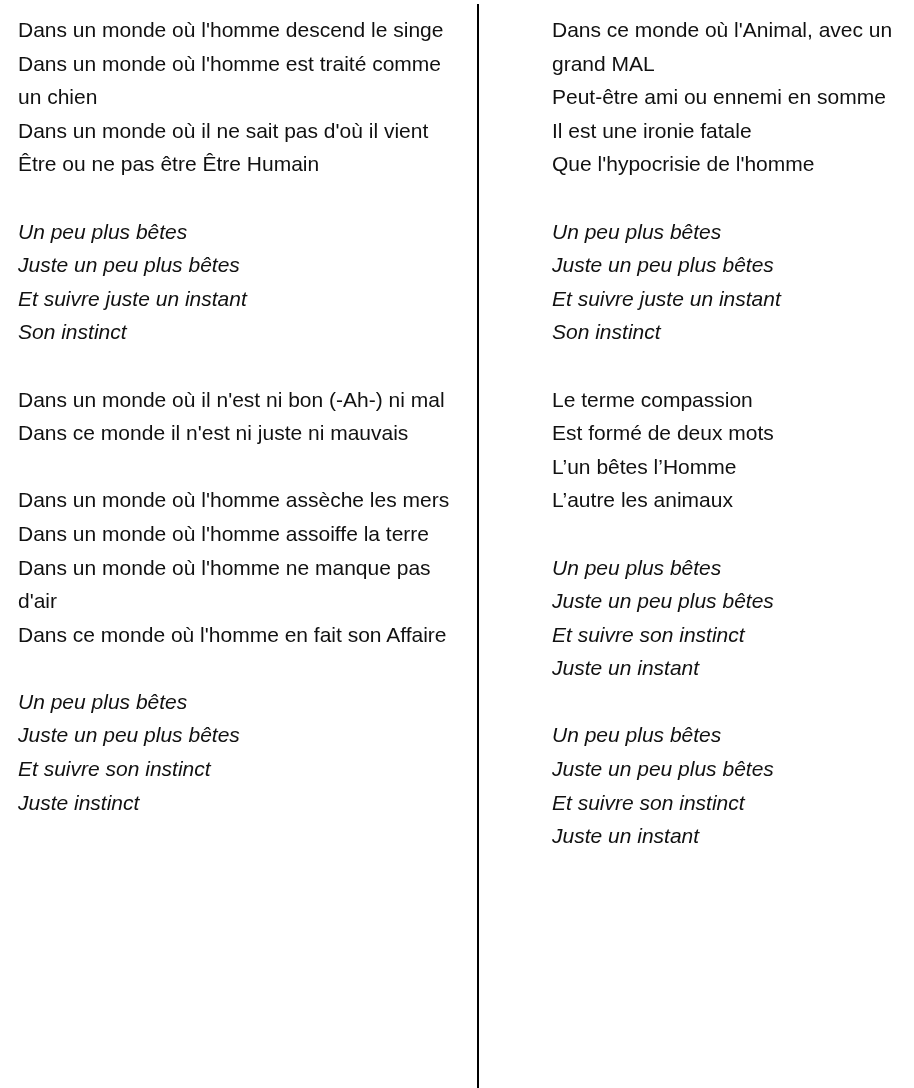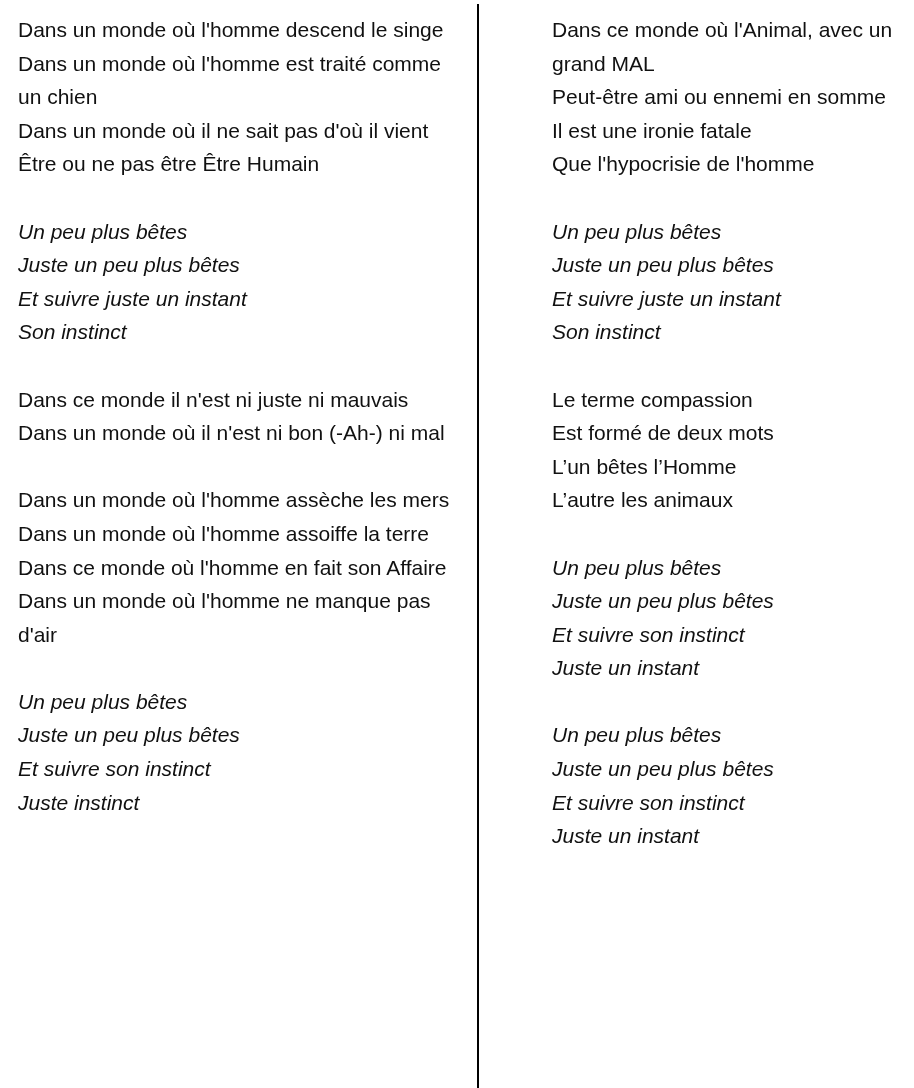--- a/index.html
+++ b/index.html
@@ -56,28 +56,28 @@
     <span class="line">Dans un monde où il ne sait pas d'où il vient</span>
     <span class="line">Être ou ne pas être Être Humain</span>
   </div>
   <div class="stanza chorus">
     <span class="line">Un peu plus bêtes</span>
     <span class="line">Juste un peu plus bêtes</span>
     <span class="line">Et suivre juste un instant</span>
     <span class="line">Son instinct</span>
   </div>
   <div class="stanza verse">
+    <span class="line">Dans un monde où il n'est ni bon (-Ah-) ni mal</span>
     <span class="line">Dans ce monde il n'est ni juste ni mauvais</span>
-    <span class="line">Dans un monde où il n'est ni bon (-Ah-) ni mal</span>
   </div>
   <div class="stanza verse">
     <span class="line">Dans un monde où l'homme assèche les mers</span>
     <span class="line">Dans un monde où l'homme assoiffe la terre</span>
+    <span class="line">Dans un monde où l'homme ne manque pas d'air</span>
     <span class="line">Dans ce monde où l'homme en fait son Affaire</span>
-    <span class="line">Dans un monde où l'homme ne manque pas d'air</span>
   </div>
   <div class="stanza chorus">
     <span class="line">Un peu plus bêtes</span>
     <span class="line">Juste un peu plus bêtes</span>
     <span class="line">Et suivre son instinct</span>
     <span class="line">Juste instinct</span>
   </div>
 </div>
 
 <div class="divider"></div>

